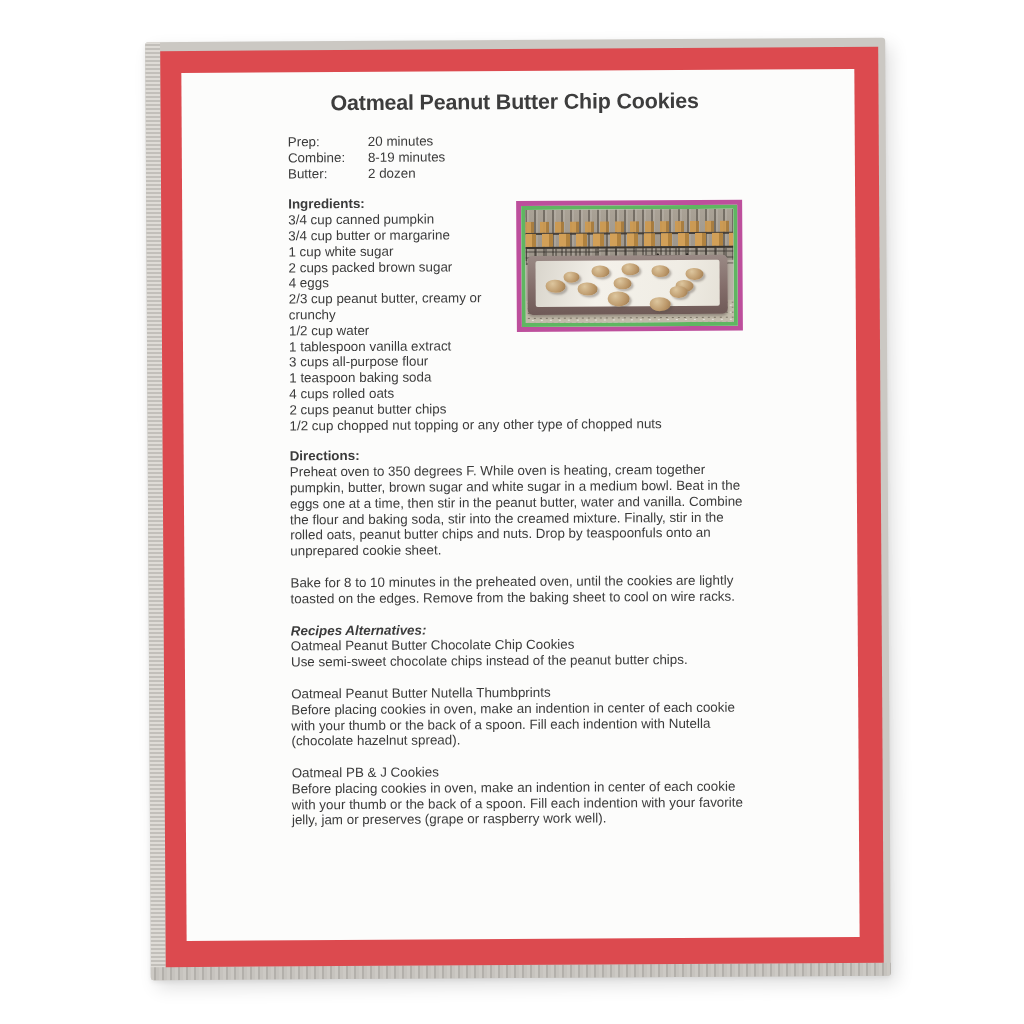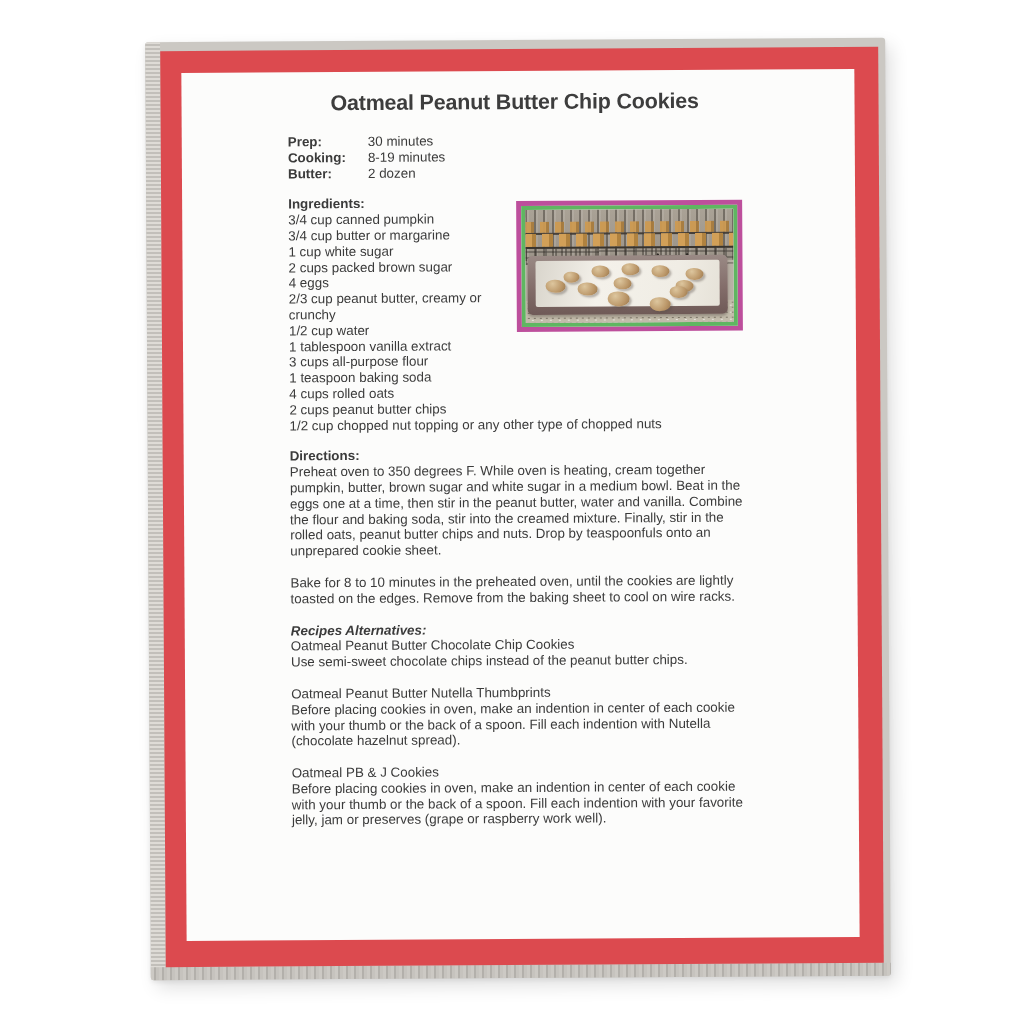--- a/index.html
+++ b/index.html
@@ -41,21 +41,21 @@
   }
   .content{
     padding:19px 113px 0 106px; 
   }
   .title{
     text-align:center;font-size:21.5px;line-height:24px;font-weight:bold;
     color:#3d3d3d;letter-spacing:-0.2px;
   }
   .meta{margin-top:19px;}
   .meta-row{display:flex;}
-  .meta-label{width:80px;font-weight:bold;}
+  .meta-label{width:80px;font-weight:normal;}
   .section-heading{font-weight:bold;}
   .ingredients{margin-top:15px;}
   .photo-frame{
     float:right;width:226px;height:131px;box-sizing:border-box;
     border:5px solid #bd4f9c;margin:6px 0 10px 16px;
   }
   .photo-green{width:100%;height:100%;box-sizing:border-box;border:4px solid #5fb661;}
   .scene{position:relative;width:100%;height:100%;overflow:hidden;background:#b9b1a5;}
   .wall{
     position:absolute;left:0;right:0;top:0;height:45%;
@@ -128,24 +128,24 @@
 
   <div class="page-red">
     <div class="page-white">
       <div class="content">
 
         <div class="title">Oatmeal Peanut Butter Chip Cookies</div>
 
         <div class="meta">
           <div class="meta-row">
             <span class="meta-label">Prep:</span>
-            <span class="meta-value">30 minutes</span>
+            <span class="meta-value">20 minutes</span>
           </div>
           <div class="meta-row">
-            <span class="meta-label">Cooking:</span>
+            <span class="meta-label">Combine:</span>
             <span class="meta-value">8-19 minutes</span>
           </div>
           <div class="meta-row">
             <span class="meta-label">Butter:</span>
             <span class="meta-value">2 dozen</span>
           </div>
         </div>
 
         <div class="ingredients">
           <div class="photo-frame">

